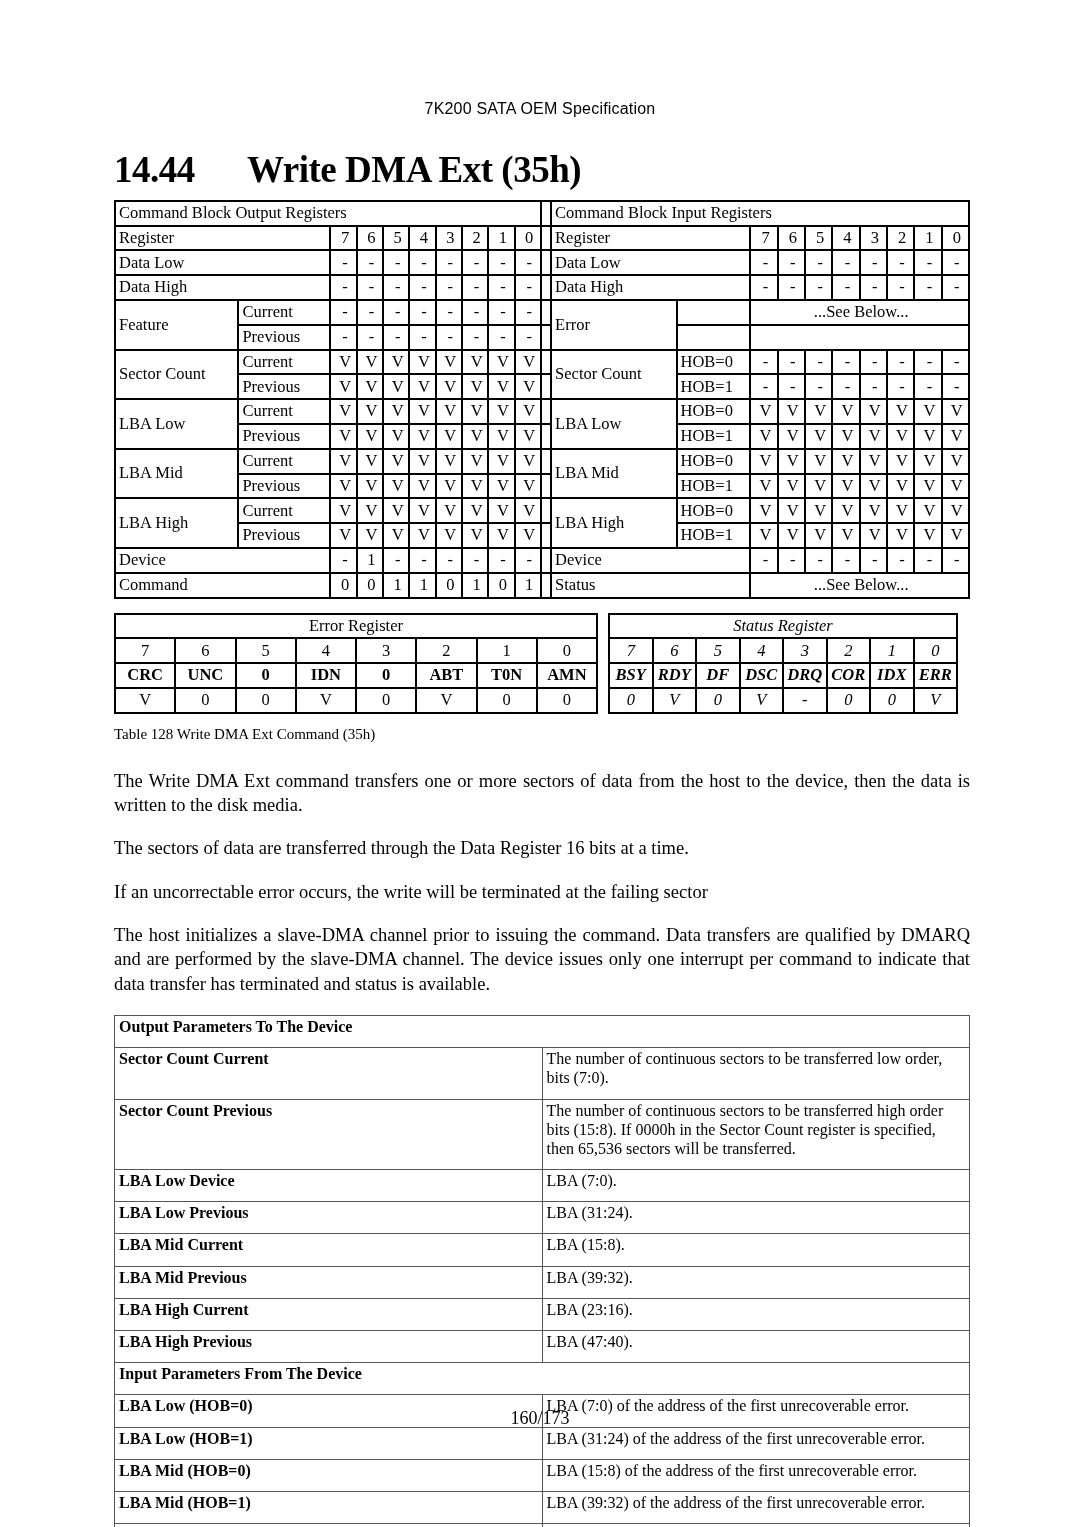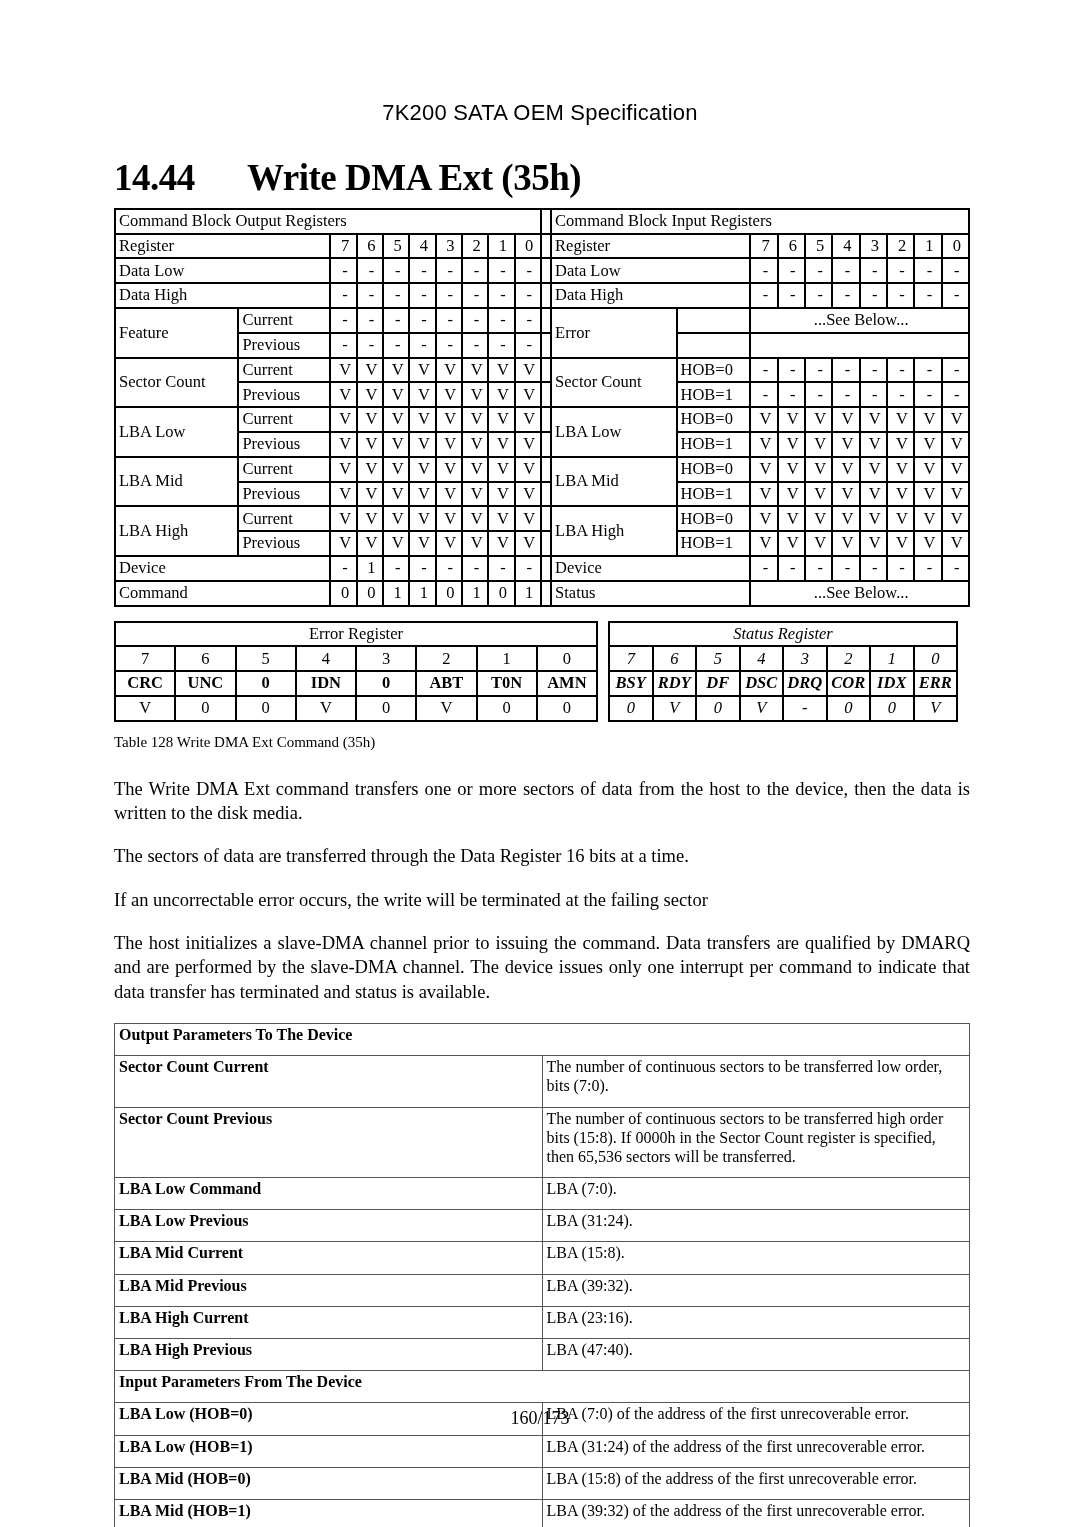--- a/index.html
+++ b/index.html
@@ -10,21 +10,21 @@
     background: #ffffff;
     font-family: "Liberation Serif", "DejaVu Serif", serif;
     color: #000000;
     position: relative;
     overflow: hidden;
   }
 
   .page-header {
     text-align: center;
     font-family: "Liberation Sans", "DejaVu Sans", sans-serif;
-    font-size: 22px;
+    font-size: 16px;
     margin-top: 100px;
     letter-spacing: 0.2px;
   }
 
   .title-row {
     margin: 33px 0 0 0;
     padding-left: 114px;
     font-size: 37px;
     font-weight: bold;
     letter-spacing: -0.5px;
@@ -559,21 +559,21 @@
         </tr>
         <tr>
           <td class="pname">Sector Count Current</td>
           <td>The number of continuous sectors to be transferred low order, bits (7:0).</td>
         </tr>
         <tr>
           <td class="pname">Sector Count Previous</td>
           <td>The number of continuous sectors to be transferred high order bits (15:8). If 0000h in the Sector Count register is specified, then 65,536 sectors will be transferred.</td>
         </tr>
         <tr>
-          <td class="pname">LBA Low Command</td>
+          <td class="pname">LBA Low Device</td>
           <td>LBA (7:0).</td>
         </tr>
         <tr>
           <td class="pname">LBA Low Previous</td>
           <td>LBA (31:24).</td>
         </tr>
         <tr>
           <td class="pname">LBA Mid Current</td>
           <td>LBA (15:8).</td>
         </tr>

